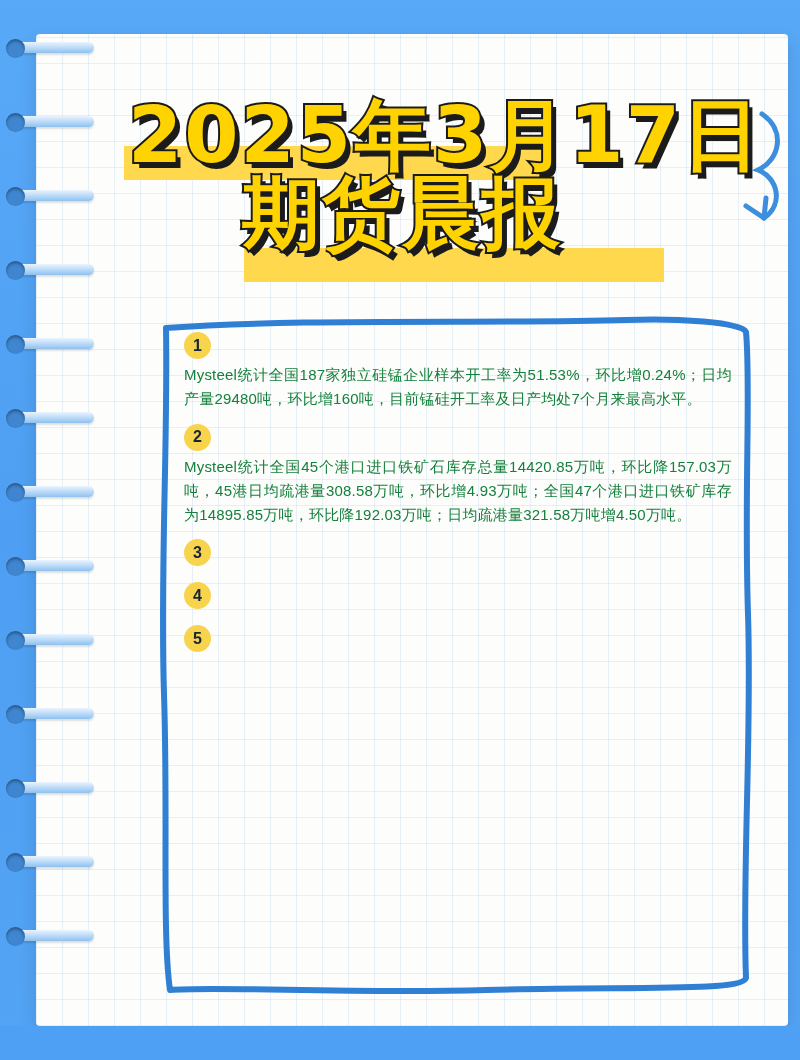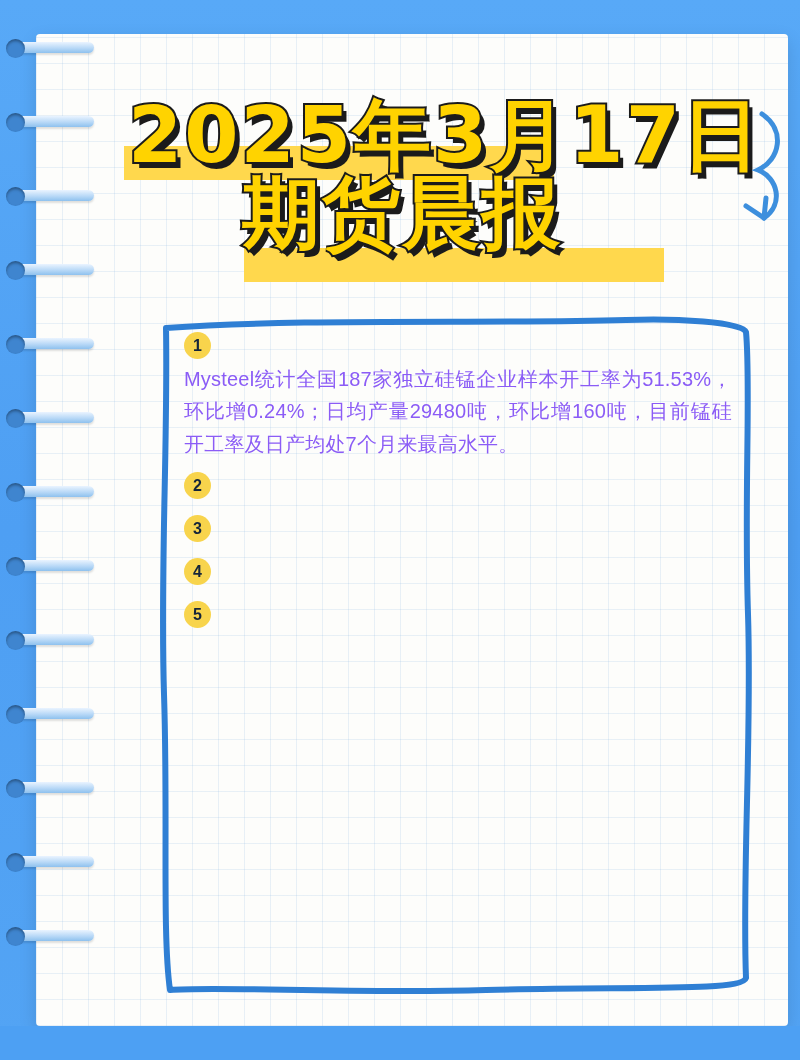--- a/index.html
+++ b/index.html
@@ -161,23 +161,23 @@
     border-radius: 50%;
     background: #f8d44c;
     color: #15253a;
     font-size: 16px;
     font-weight: bold;
     font-family: "Liberation Sans", sans-serif;
     margin-bottom: 4px;
   }
   .body-text {
     font-family: "Liberation Sans", "DejaVu Sans", sans-serif;
-    font-size: 20px;
+    font-size: 15px;
     line-height: 1.62;
-    color: #8b5cf6;
+    color: #15803d;
     text-align: justify;
     letter-spacing: 0.2px;
   }
 
   
   #bottom-strip {
     position: absolute;
     left: 0;
     bottom: 0;
     width: 800px;
@@ -206,20 +206,21 @@
       </svg>
       <div id="content-inner">
 
         <div class="item">
           <div class="num">1</div>
           <div class="body-text">Mysteel统计全国187家独立硅锰企业样本开工率为51.53%，环比增0.24%；日均产量29480吨，环比增160吨，目前锰硅开工率及日产均处7个月来最高水平。</div>
         </div>
 
         <div class="item">
           <div class="num">2</div>
+          <div class="body-text">Mysteel统计全国45个港口进口铁矿石库存总量14420.85万吨，环比降157.03万吨，45港日均疏港量308.58万吨，环比增4.93万吨；全国47个港口进口铁矿库存为14895.85万吨，环比降192.03万吨；日均疏港量321.58万吨增4.50万吨。</div>
         </div>
 
         <div class="item">
           <div class="num">3</div>
         </div>
 
         <div class="item">
           <div class="num">4</div>
         </div>
 

